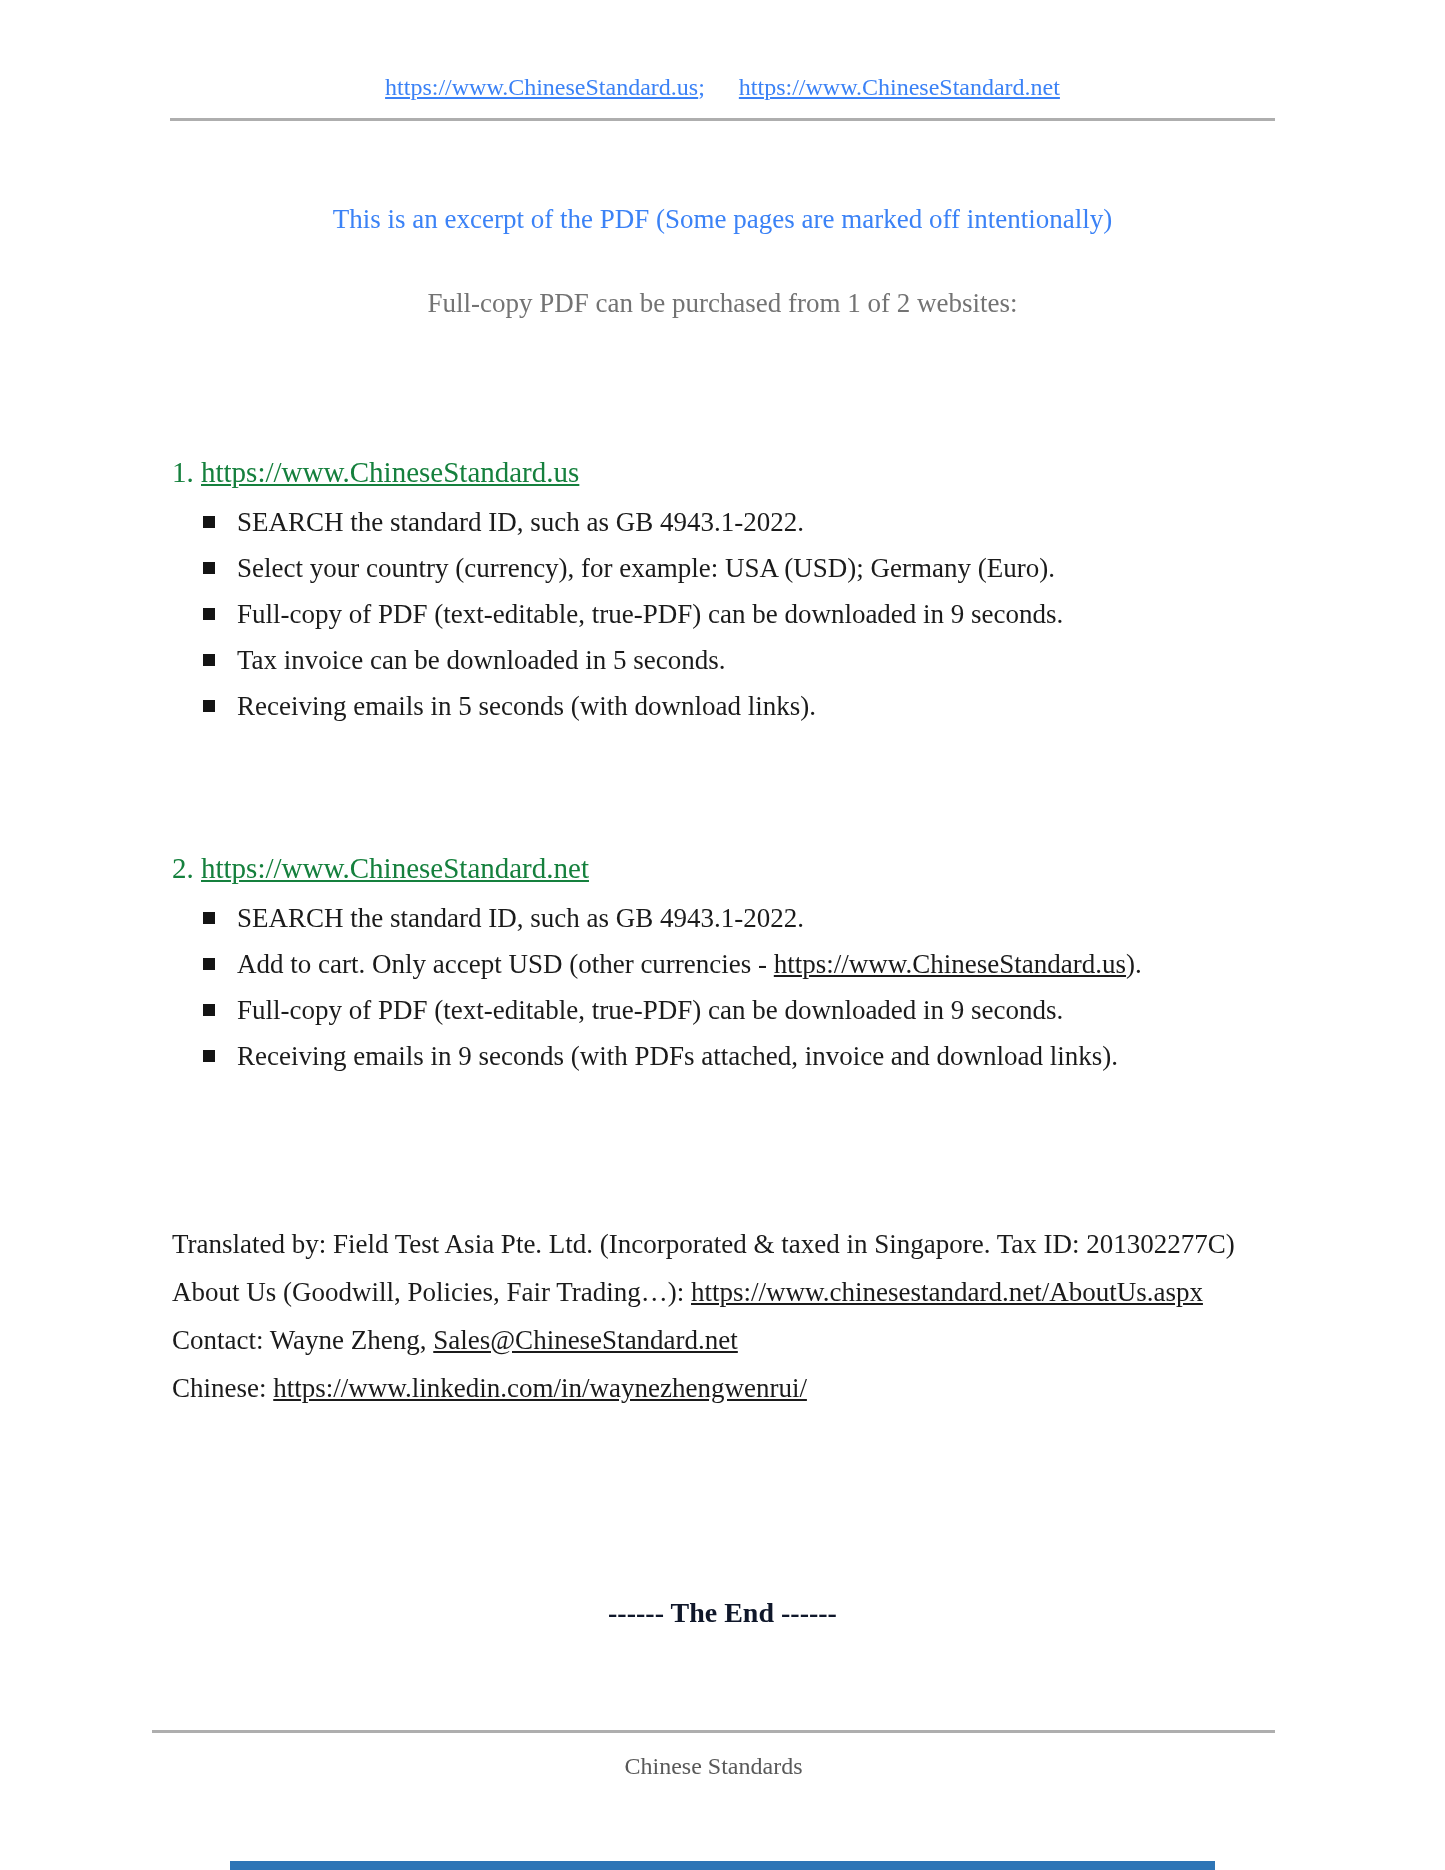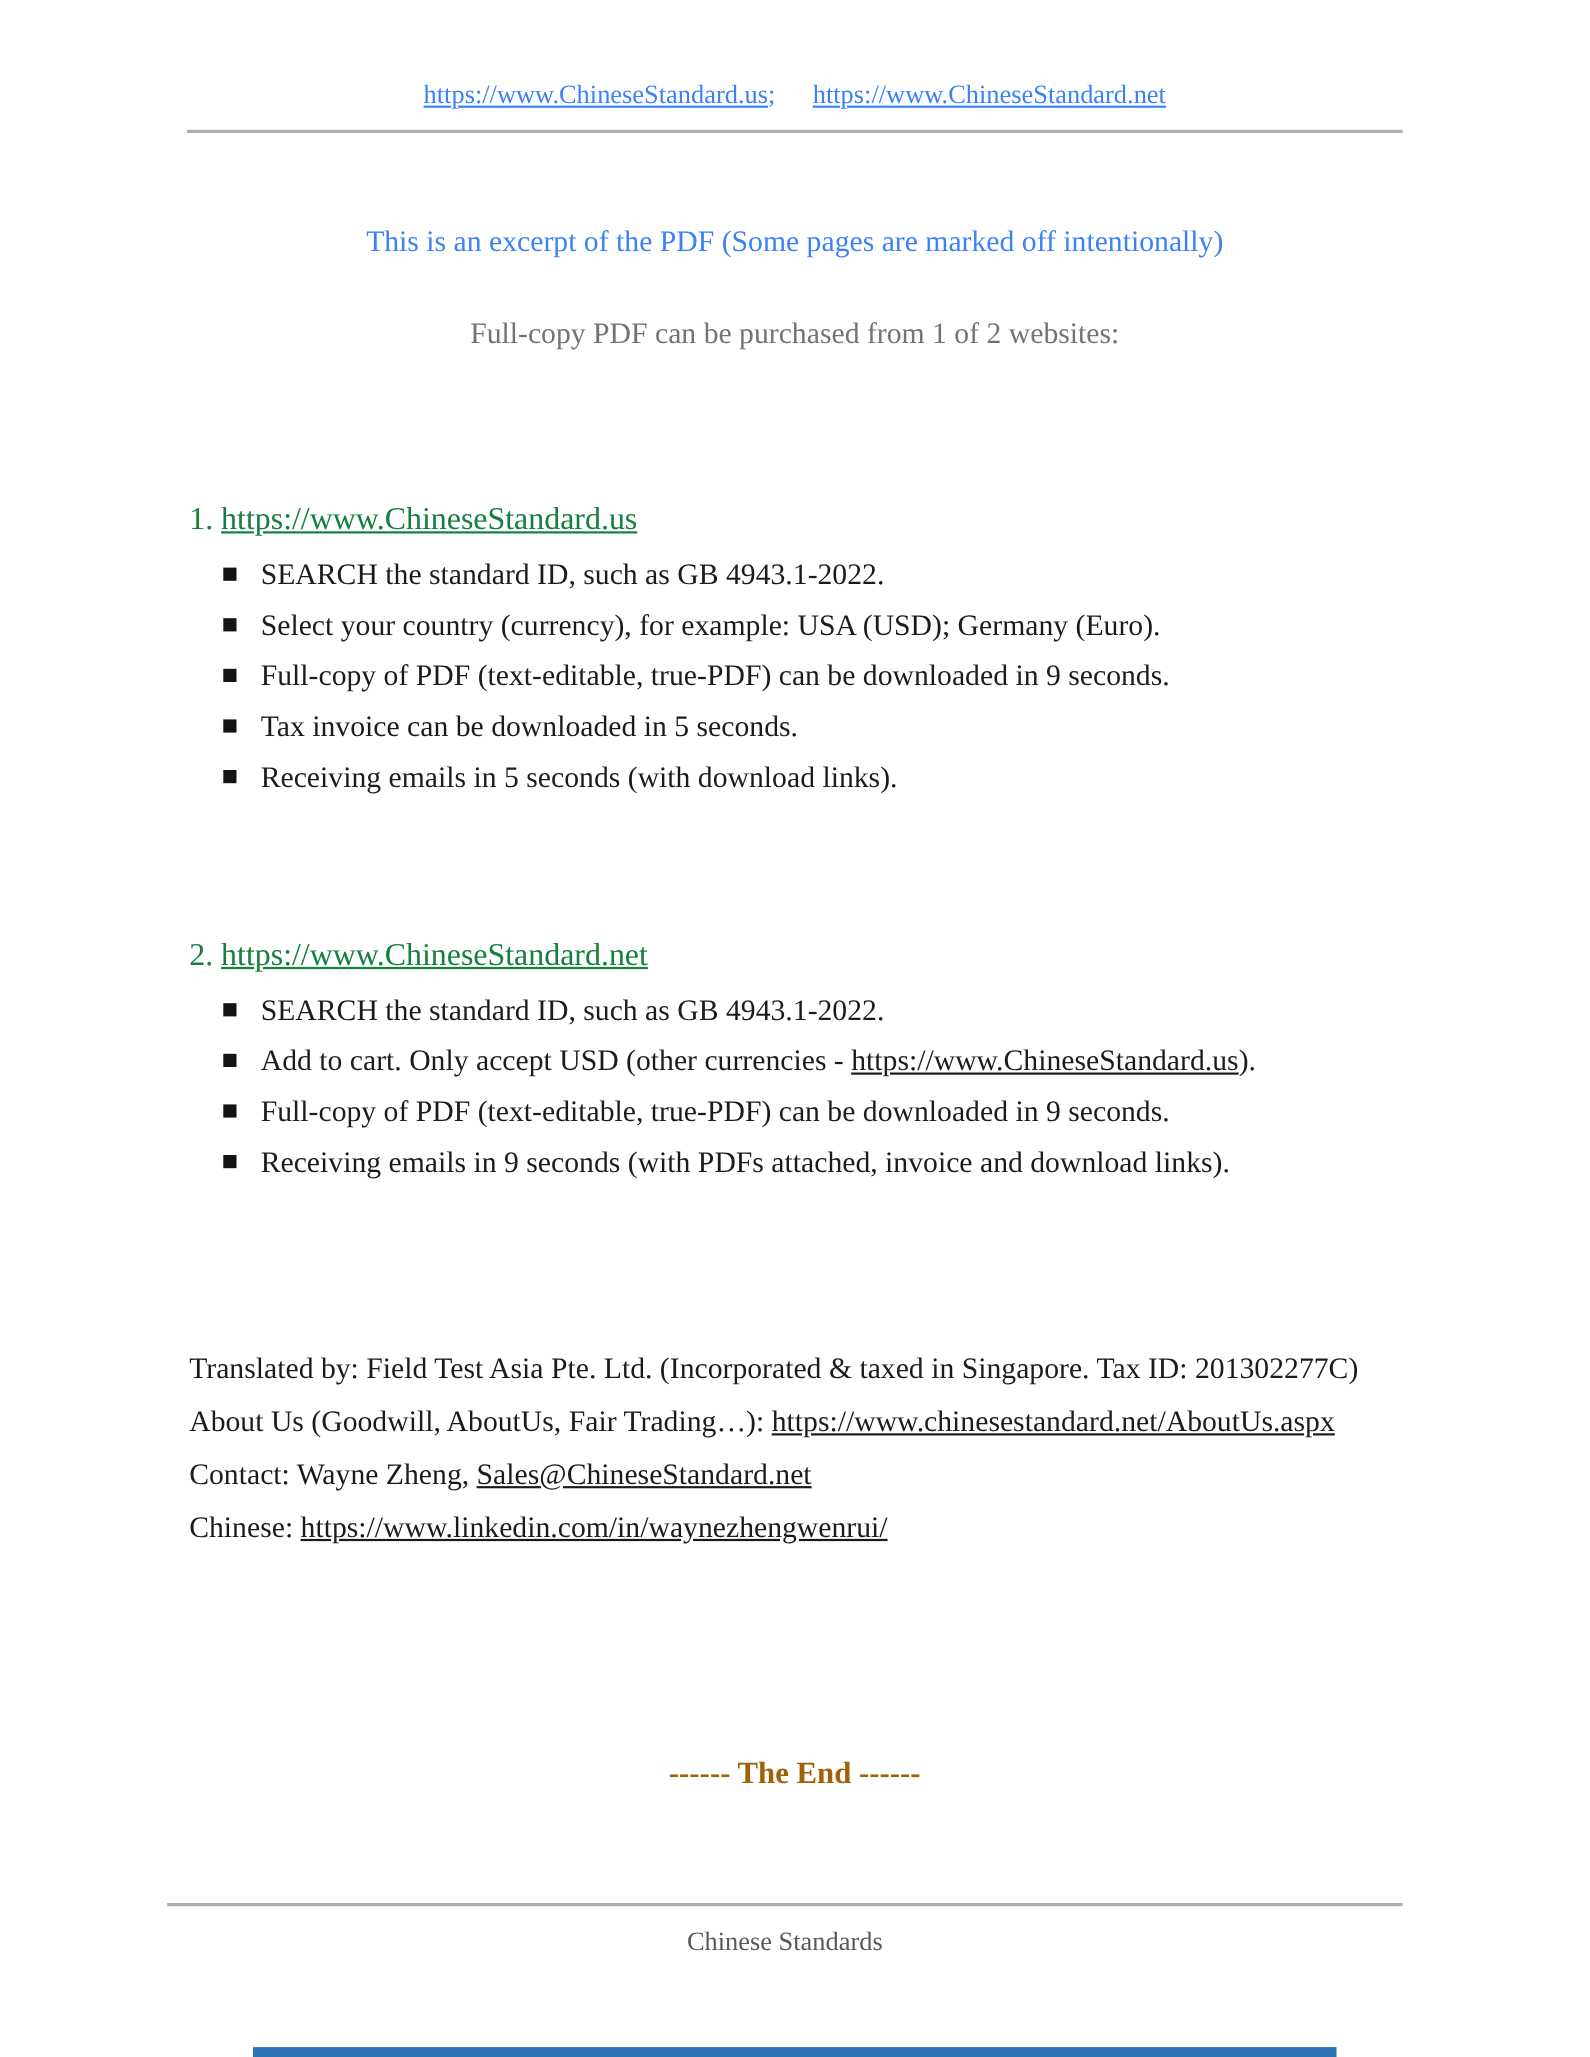--- a/index.html
+++ b/index.html
@@ -76,21 +76,21 @@
     font-size: 27px;
     line-height: 48px;
     width: 1110px;
   }
 
   .end-marker {
     margin-top: 185px;
     text-align: center;
     font-size: 28px;
     font-weight: bold;
-    color: #a16207;
+    color: #0f172a;
   }
 
   .page-footer {
     position: absolute;
     left: 152px; right: 170px;
     top: 1730px;
     border-top: 3px solid #aeaeae;
     text-align: center;
     color: #595959;
     font-size: 24px;
@@ -155,21 +155,21 @@
   <div class="bullet-item">
     <span class="bullet-square"></span><span>Receiving emails in 9 seconds (with PDFs attached, invoice and download links).</span>
   </div>
 </div>
 
 <div class="contact-block">
   <div class="contact-line">
     <span>Translated by: Field Test Asia Pte. Ltd. (Incorporated &amp; taxed in Singapore. Tax ID: 201302277C)</span>
   </div>
   <div class="contact-line">
-    <span>About Us (Goodwill, AboutUs, Fair Trading…): </span><a>https://www.chinesestandard.net/AboutUs.aspx</a>
+    <span>About Us (Goodwill, Policies, Fair Trading…): </span><a>https://www.chinesestandard.net/AboutUs.aspx</a>
   </div>
   <div class="contact-line">
     <span>Contact: Wayne Zheng, </span><a>Sales@ChineseStandard.net</a>
   </div>
   <div class="contact-line">
     <span>Chinese: </span><a>https://www.linkedin.com/in/waynezhengwenrui/</a>
   </div>
 </div>
 
 <div class="end-marker">------ The End ------</div>

